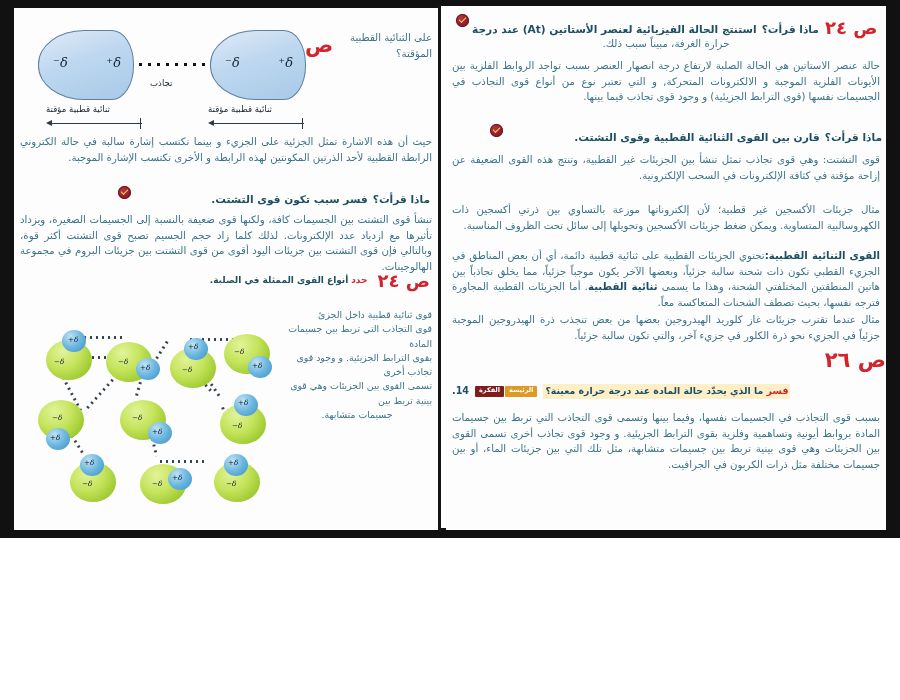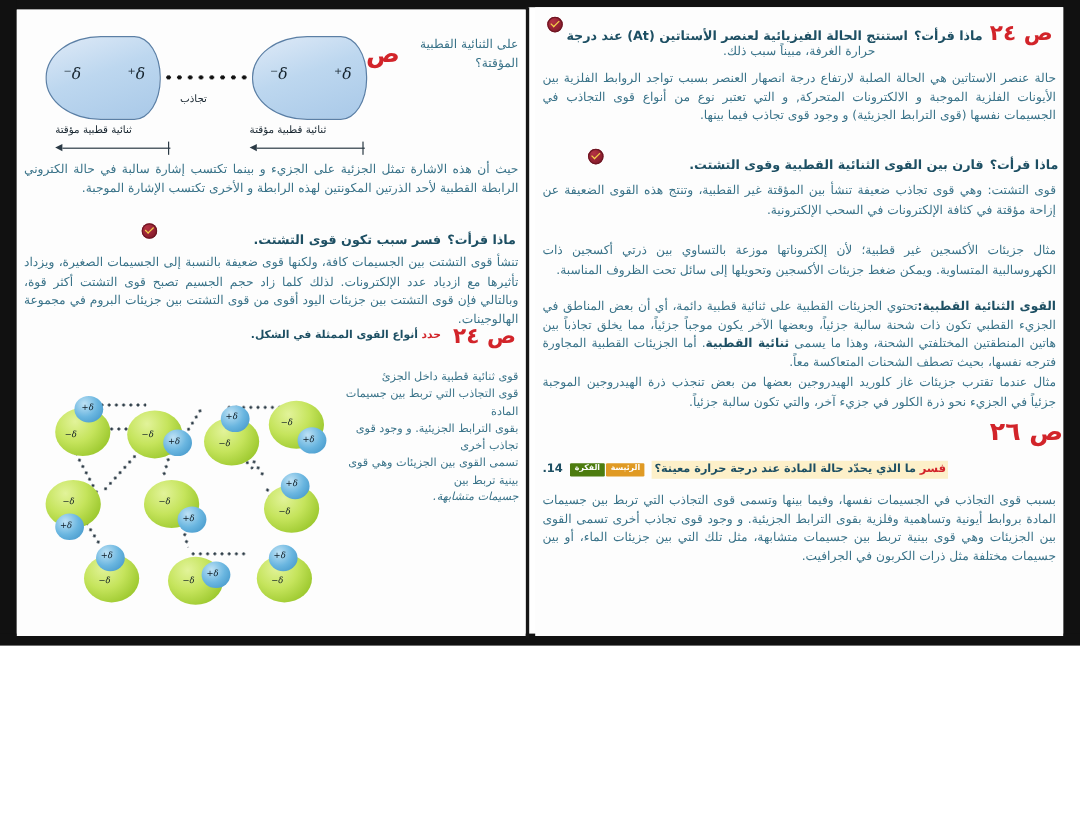--- a/index.html
+++ b/index.html
@@ -64,21 +64,21 @@
     transform:rotate(-45deg);
   }
   .qrow{display:flex;flex-direction:row-reverse;align-items:flex-start;gap:3px;direction:rtl;}
   .qrow .qtext{flex:1;text-align:right;}
 
   
   .chip{
     display:inline-block;font-size:6.5px;font-weight:bold;color:#ffffff;
     padding:1.5px 4px;border-radius:1px;vertical-align:1px;line-height:1.2;
   }
-  .chip-teal{background:#4d7c0f;}
+  .chip-teal{background:#7f1d1d;}
   .chip-orange{background:#e09a24;}
   .chip-wrap{display:inline-flex;flex-direction:row-reverse;gap:1px;margin:0 3px;}
   .highlight-ylw{background:#fdf0c9;padding:0 2px;}
 
   
   #dipole-fig{position:absolute;left:18px;top:14px;width:300px;height:105px;}
   .dipole-shape{
     position:absolute;top:8px;width:94px;height:68px;
     background:linear-gradient(160deg,#dfeaf7 0%,#bdd7ef 45%,#a9c9e8 100%);
     border:1.3px solid #5b7fa5;
@@ -176,31 +176,31 @@
           <span class="qhead">ماذا قرأت؟</span>
           <span class="body-txt qhead">فسر سبب تكون قوى التشتت.</span>
         </span>
       </div>
 
       <div class="ar body-txt" style="position:absolute;left:6px;right:6px;top:204px;">تنشأ قوى التشتت بين الجسيمات كافة، ولكنها قوى ضعيفة بالنسبة إلى الجسيمات الصغيرة، ويزداد تأثيرها مع ازدياد عدد الإلكترونات. لذلك كلما زاد حجم الجسيم تصبح قوى التشتت أكثر قوة، وبالتالي فإن قوى التشتت بين جزيئات اليود أقوى من قوى التشتت بين جزيئات البروم في مجموعة الهالوجينات.</div>
 
       <div style="position:absolute;right:8px;top:262px;display:flex;flex-direction:row-reverse;align-items:center;gap:10px;">
         <span class="ar" style="font-size:9px;">
           <span class="red">حدد</span>
-          <span class="qhead" style="font-size:9px;">أنواع القوى الممثلة في الشكل.</span>
+          <span class="qhead" style="font-size:9px;">أنواع القوى الممثلة في الصلبة.</span>
         </span>
         <span class="pg sm">ص ٢٤</span>
       </div>
 
       <div style="position:absolute;right:6px;top:300px;width:150px;">
         <div class="ar body-txt sm" style="text-align:right;">قوى ثنائية قطبية داخل الجزئ</div>
         <div class="ar body-txt sm" style="text-align:right;">قوى التجاذب التي تربط بين جسيمات المادة</div>
         <div class="ar body-txt sm" style="text-align:right;">بقوى الترابط الجزيئية. و وجود قوى تجاذب أخرى</div>
         <div class="ar body-txt sm" style="text-align:right;">تسمى القوى بين الجزيئات وهي قوى بينية تربط بين</div>
-        <div class="ar body-txt sm" style="text-align:right;font-style:italic;">جسيمات متشابهة.</div>
+        <div class="ar body-txt sm" style="text-align:center;">جسيمات متشابهة.</div>
       </div>
 
       <div id="mol-fig">
 
         <div class="hbond" style="left:48px;top:28px;width:46px;"></div>
         <div class="hbond" style="left:50px;top:48px;width:44px;"></div>
         <div class="hbond" style="left:34px;top:66px;width:40px;transform:rotate(62deg);"></div>
         <div class="hbond" style="left:30px;top:104px;width:48px;transform:rotate(58deg);"></div>
         <div class="hbond" style="left:58px;top:100px;width:52px;transform:rotate(-48deg);"></div>
         <div class="hbond" style="left:108px;top:88px;width:46px;transform:rotate(-74deg);"></div>
@@ -304,21 +304,21 @@
       <div class="ar body-txt" style="position:absolute;left:6px;right:6px;top:52px;">حالة عنصر الاستاتين هي الحالة الصلبة لارتفاع درجة انصهار العنصر بسبب تواجد الروابط الفلزية بين الأيونات الفلزية الموجبة و الالكترونات المتحركة, و التي تعتبر نوع من أنواع قوى التجاذب في الجسيمات نفسها (قوى الترابط الجزيئية) و وجود قوى تجاذب فيما بينها.</div>
 
       <div class="qrow" style="position:absolute;right:4px;left:40px;top:118px;">
         <span class="check-badge"></span>
         <span class="qtext ar">
           <span class="qhead">ماذا قرأت؟</span>
           <span class="qhead">قارن بين القوى الثنائية القطبية وقوى التشتت.</span>
         </span>
       </div>
 
-      <div class="ar body-txt" style="position:absolute;left:6px;right:6px;top:146px;">قوى التشتت: وهي قوى تجاذب ضعيفة تنشأ بين المؤقتة غير القطبية، وتنتج هذه القوى الضعيفة عن إزاحة مؤقتة في كثافة الإلكترونات في السحب الإلكترونية.</div>
+      <div class="ar body-txt" style="position:absolute;left:6px;right:6px;top:146px;">قوى التشتت: وهي قوى تجاذب تمثل تنشأ بين الجزيئات غير القطبية، وتنتج هذه القوى الضعيفة عن إزاحة مؤقتة في كثافة الإلكترونات في السحب الإلكترونية.</div>
 
       <div class="ar body-txt" style="position:absolute;left:6px;right:6px;top:196px;">مثال جزيئات الأكسجين غير قطبية؛ لأن إلكتروناتها موزعة بالتساوي بين ذرتي أكسجين ذات الكهروسالبية المتساوية. ويمكن ضغط جزيئات الأكسجين وتحويلها إلى سائل تحت الظروف المناسبة.</div>
 
       <div class="ar body-txt" style="position:absolute;left:6px;right:6px;top:306px;">مثال عندما تقترب جزيئات غاز كلوريد الهيدروجين بعضها من بعض تنجذب ذرة الهيدروجين الموجبة جزئياً في الجزيء نحو ذرة الكلور في جزيء آخر، والتي تكون سالبة جزئياً.</div>
 
       <div class="ar body-txt" style="position:absolute;left:6px;right:6px;top:242px;">
         <span class="bold-term">القوى الثنائية القطبية:</span><span>تحتوي الجزيئات القطبية على ثنائية قطبية دائمة، أي أن بعض المناطق في الجزيء القطبي تكون ذات شحنة سالبة جزئياً، وبعضها الآخر يكون موجباً جزئياً، مما يخلق تجاذباً بين هاتين المنطقتين المختلفتي الشحنة، وهذا ما يسمى</span>
         <span class="bold-term">ثنائية القطبية</span><span>. أما الجزيئات القطبية المجاورة فترجه نفسها، بحيث تصطف الشحنات المتعاكسة معاً.</span>
       </div>
 

